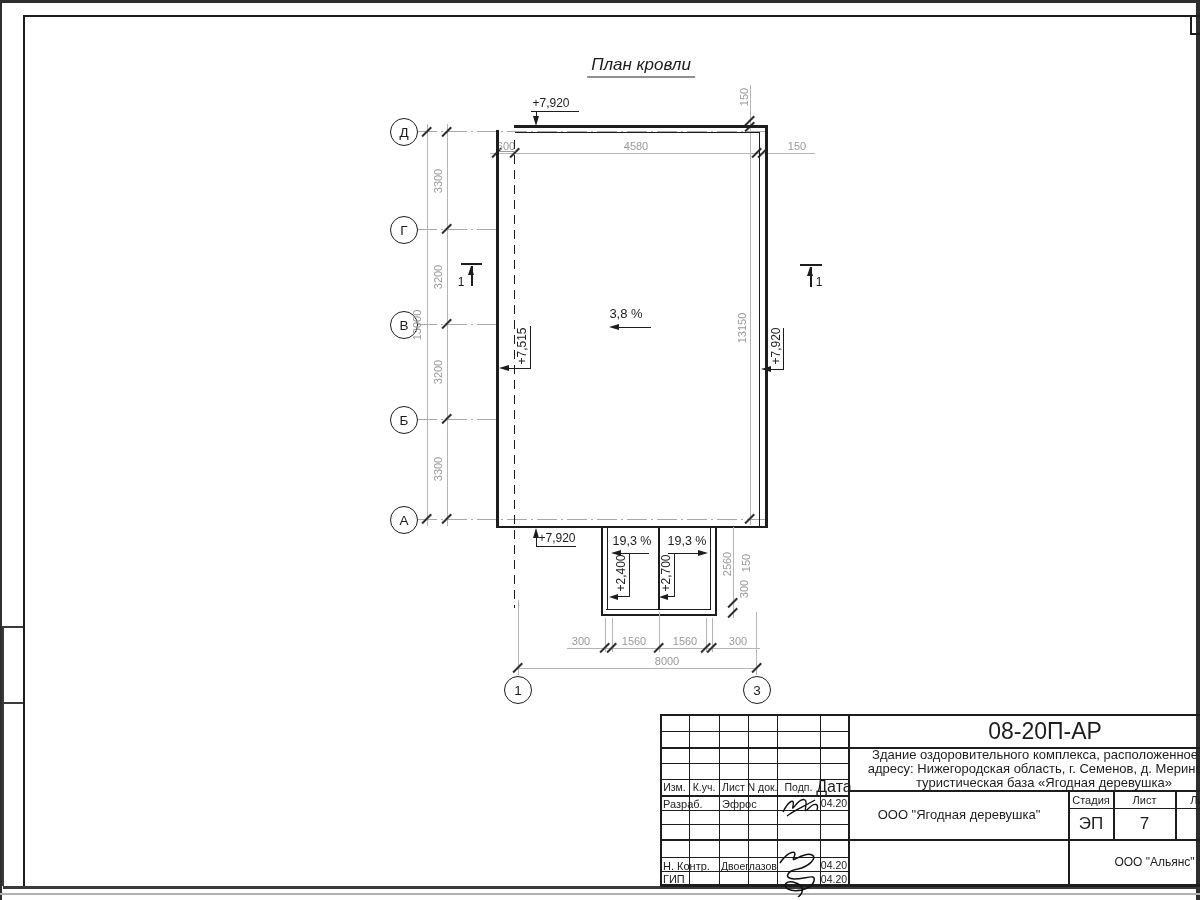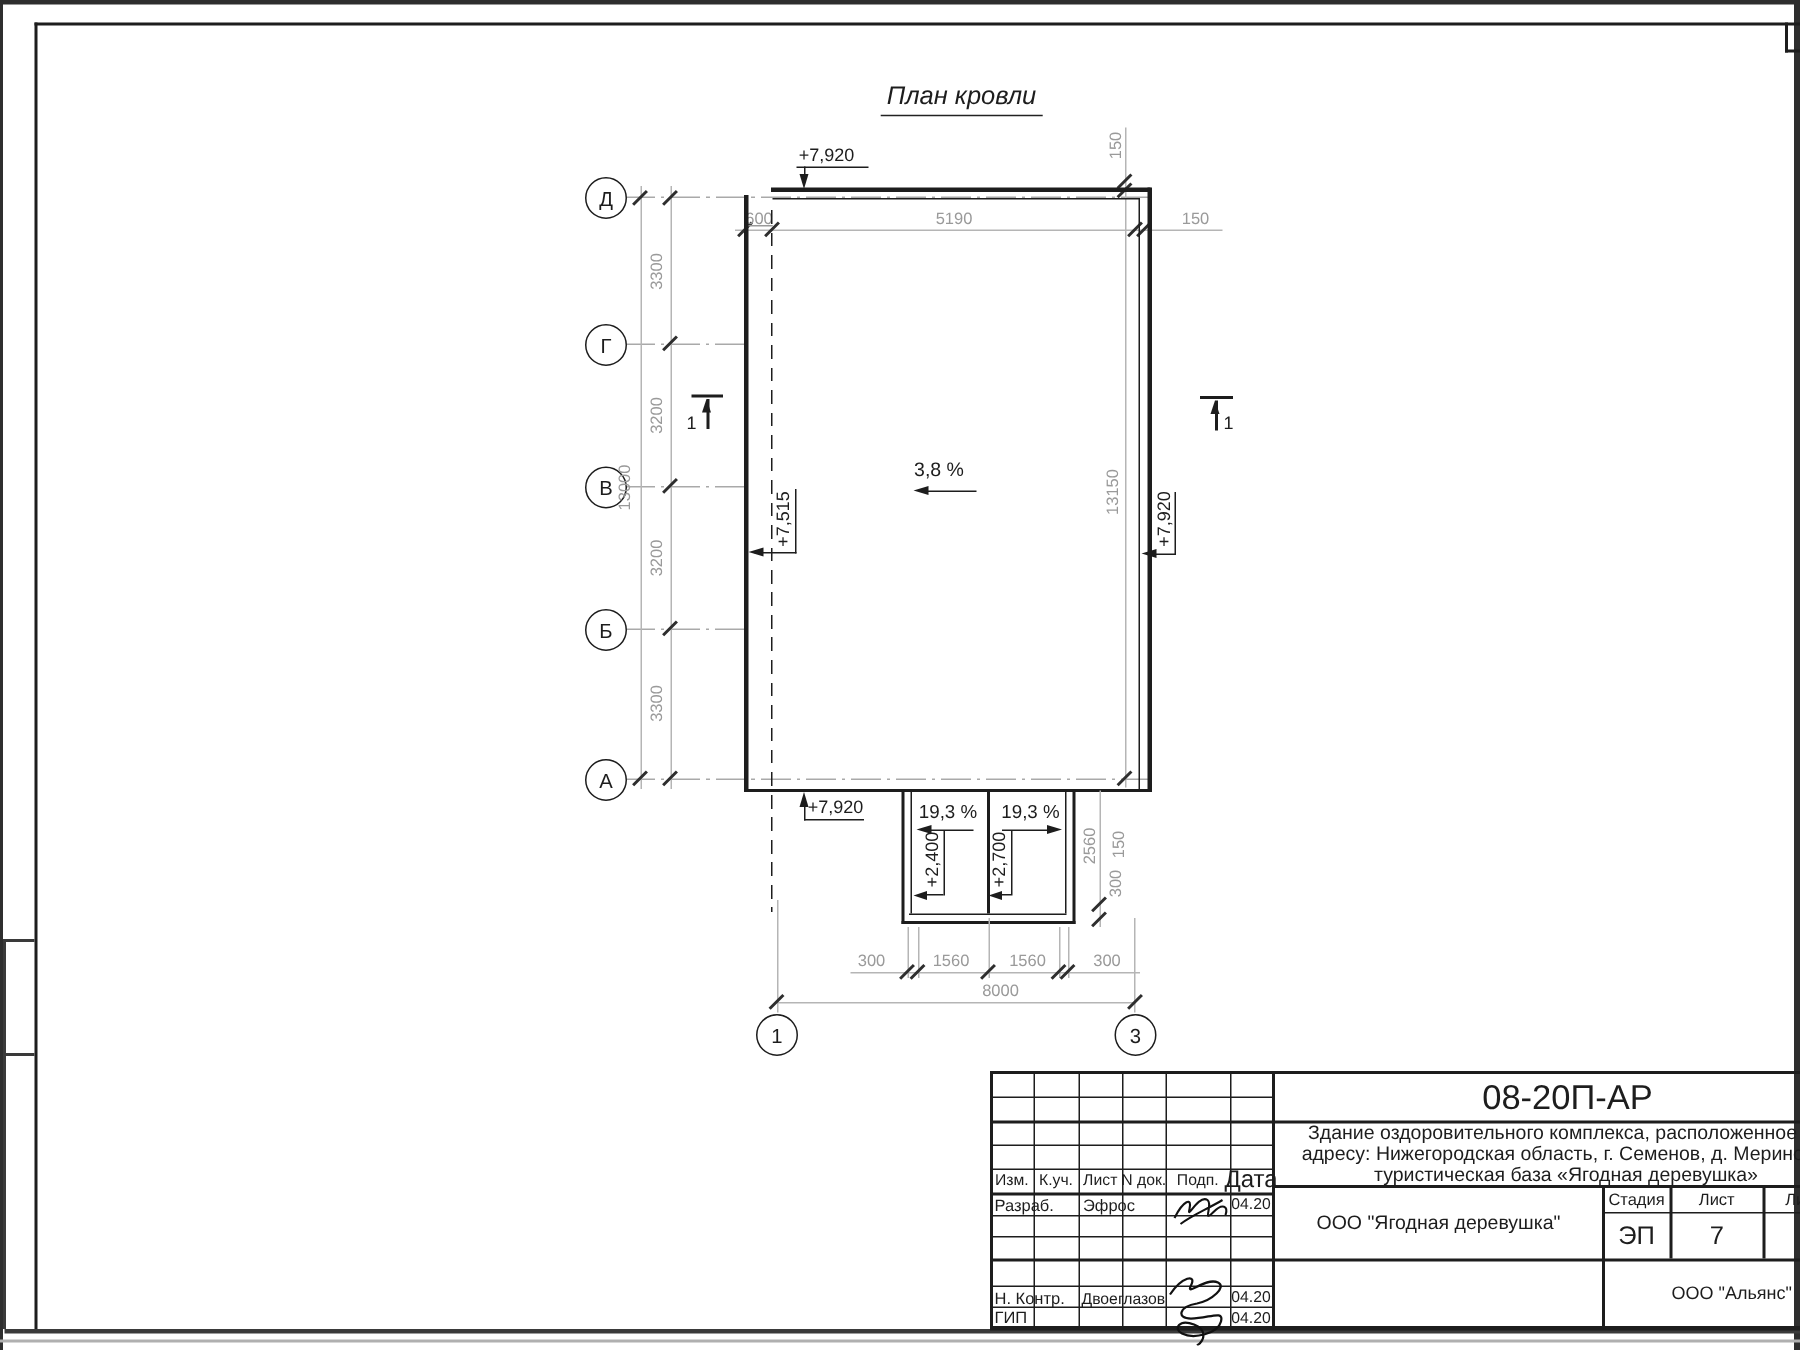--- a/index.html
+++ b/index.html
@@ -80,21 +80,21 @@
   <div class="lblv dimt" style="left:438px;top:277px;">3200</div>
   <div class="lblv dimt" style="left:438px;top:372px;">3200</div>
   <div class="lblv dimt" style="left:438px;top:469px;">3300</div>
 
   <div class="hl" style="left:490px;top:153px;width:325px;"></div>
   <div class="tick" style="left:490px;top:152px;"></div>
   <div class="tick" style="left:508px;top:152px;"></div>
   <div class="tick" style="left:750px;top:152px;"></div>
   <div class="tick" style="left:756px;top:152px;"></div>
   <div class="lbl dimt" style="left:506px;top:146px;text-decoration:underline;">600</div>
-  <div class="lbl dimt" style="left:636px;top:146px;">5190</div>
+  <div class="lbl dimt" style="left:636px;top:146px;">4580</div>
   <div class="lbl dimt" style="left:797px;top:146px;">150</div>
 
   <div class="vl" style="left:750px;top:85px;height:440px;"></div>
   <div class="tick" style="left:743px;top:120px;"></div>
   <div class="tick" style="left:743px;top:126px;"></div>
   <div class="tick" style="left:743px;top:518px;"></div>
   <div class="lblv dimt" style="left:744px;top:97px;">150</div>
   <div class="lblv dimt" style="left:742px;top:328px;">13150</div>
 
   <div class="hlb" style="left:514px;top:125px;width:253px;height:2.5px;"></div>

